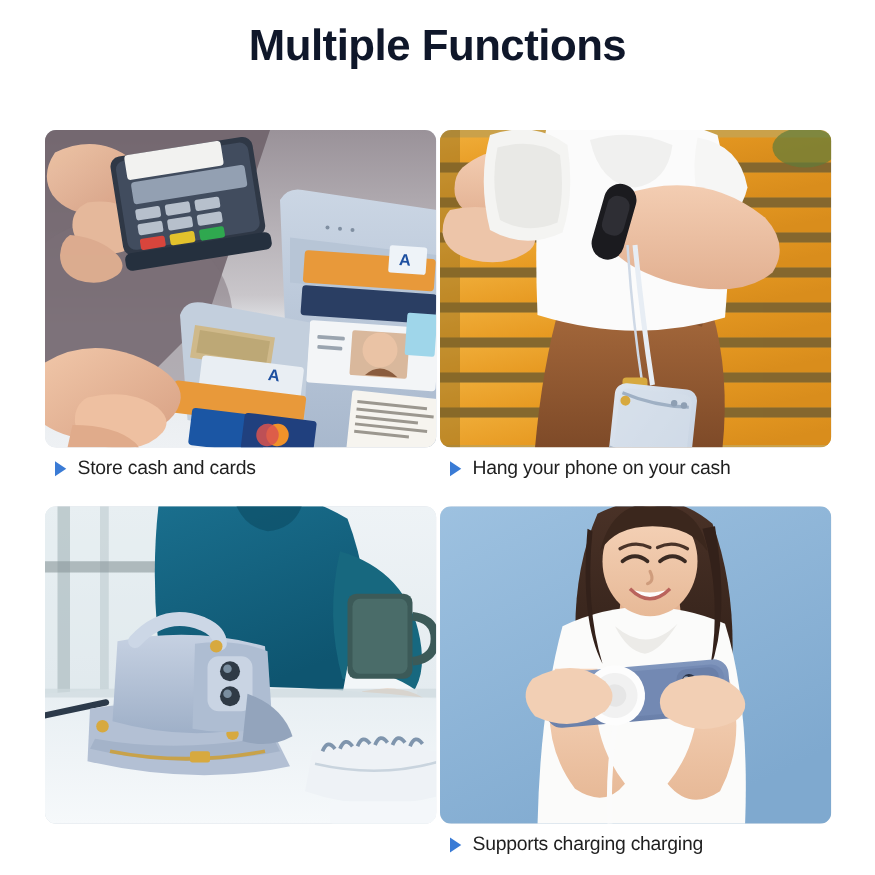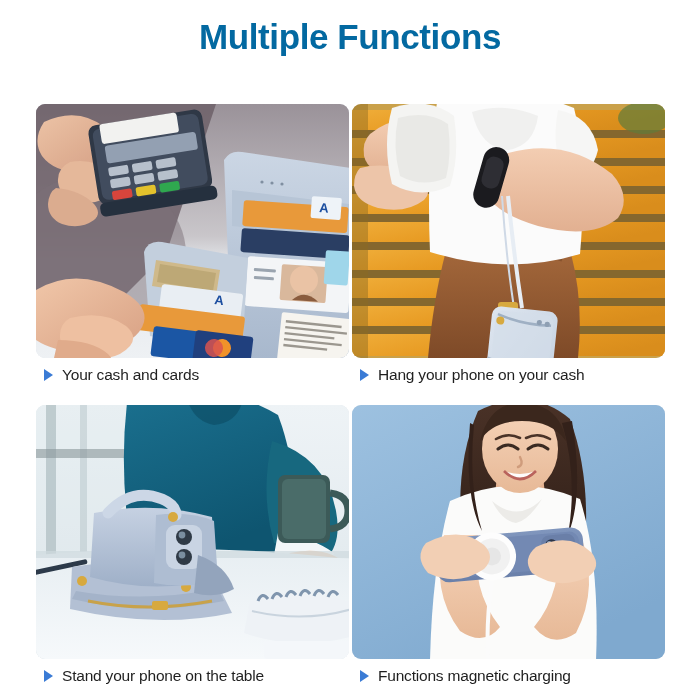--- a/index.html
+++ b/index.html
@@ -8,21 +8,21 @@
     background: #ffffff;
     font-family: "Liberation Sans", sans-serif;
     overflow: hidden;
   }
   .page { position: relative; width: 700px; height: 700px; background: #fff; }
 
   
   .heading {
     position: absolute; top: 16px; left: 0; width: 700px;
     text-align: center;
-    color: #0369a1;
+    color: #0f172a;
     font-weight: bold;
     font-size: 35px;
     line-height: 41px;
     letter-spacing: -0.4px;
     font-stretch: condensed;
   }
   .heading .line { display: block; white-space: nowrap; }
 
   
   .grid {
@@ -179,21 +179,21 @@
 
           <g>
             <path d="M0 186 q40 -24 88 2 q24 14 20 30 q-6 22 -44 28 q-40 6 -64 -10 V186 Z" fill="url(#p1skin)"></path>
             <path d="M34 214 q34 -8 56 8 q12 10 4 20 q-14 16 -44 12 q-24 -4 -26 -20 q-1 -14 10 -20 Z" fill="#eec0a1"></path>
             <path d="M22 236 q34 0 50 14 q6 6 0 4 H18 Z" fill="#e0ab8b"></path>
           </g>
         </svg>
       </div>
       <div class="caption">
         <span class="bullet"></span>
-        <span class="caption-text">Your cash and cards</span>
+        <span class="caption-text">Store cash and cards</span>
       </div>
     </div>
 
     <div class="cell">
       <div class="photo">
         <svg viewBox="0 0 313 254" preserveAspectRatio="xMidYMid slice">
           <defs>
             <linearGradient id="p2bench" x1="0" y1="0" x2="1" y2="0.3">
               <stop offset="0" stop-color="#f0ae3a"></stop>
               <stop offset="0.5" stop-color="#e79a22"></stop>
@@ -371,24 +371,20 @@
               <path d="M250 192 q4 -10 10 -2"></path>
                 <path d="M264 191 q4 -10 10 -2"></path>
               <path d="M278 191 q4 -10 10 -2"></path>
                 <path d="M292 192 q4 -10 10 -2"></path>
             </g>
             <path d="M216 206 q52 12 100 -2" fill="none" stroke="#c9d4de" stroke-width="2"></path>
           </g>
           <rect x="228" y="236" width="86" height="18" rx="3" fill="#f4f7fa"></rect>
         </svg>
       </div>
-      <div class="caption">
-        <span class="bullet"></span>
-        <span class="caption-text">Stand your phone on the table</span>
-      </div>
     </div>
 
     <div class="cell r2">
       <div class="photo">
         <svg viewBox="0 0 313 254" preserveAspectRatio="xMidYMid slice">
           <defs>
             <linearGradient id="p4bg" x1="0" y1="0" x2="0.6" y2="1">
               <stop offset="0" stop-color="#9dc1e0"></stop>
               <stop offset="1" stop-color="#7fa9cf"></stop>
             </linearGradient>
@@ -449,18 +445,18 @@
           </g>
 
           <path d="M140 176 q-6 40 -4 78" fill="none" stroke="#fbfbfb" stroke-width="4"></path>
 
           <path d="M74 138 q34 -18 58 2 q12 12 0 24 q-26 18 -56 4 q-14 -16 -2 -30 Z" fill="#f2cfb4"></path>
           <path d="M184 142 q34 -16 56 6 q10 14 -4 24 q-30 14 -56 -4 q-10 -14 4 -26 Z" fill="#f2cfb4"></path>
         </svg>
       </div>
       <div class="caption">
         <span class="bullet"></span>
-        <span class="caption-text">Functions magnetic charging</span>
+        <span class="caption-text">Supports charging charging</span>
       </div>
     </div>
 
   </div>
 </div>
 
 </body></html>

